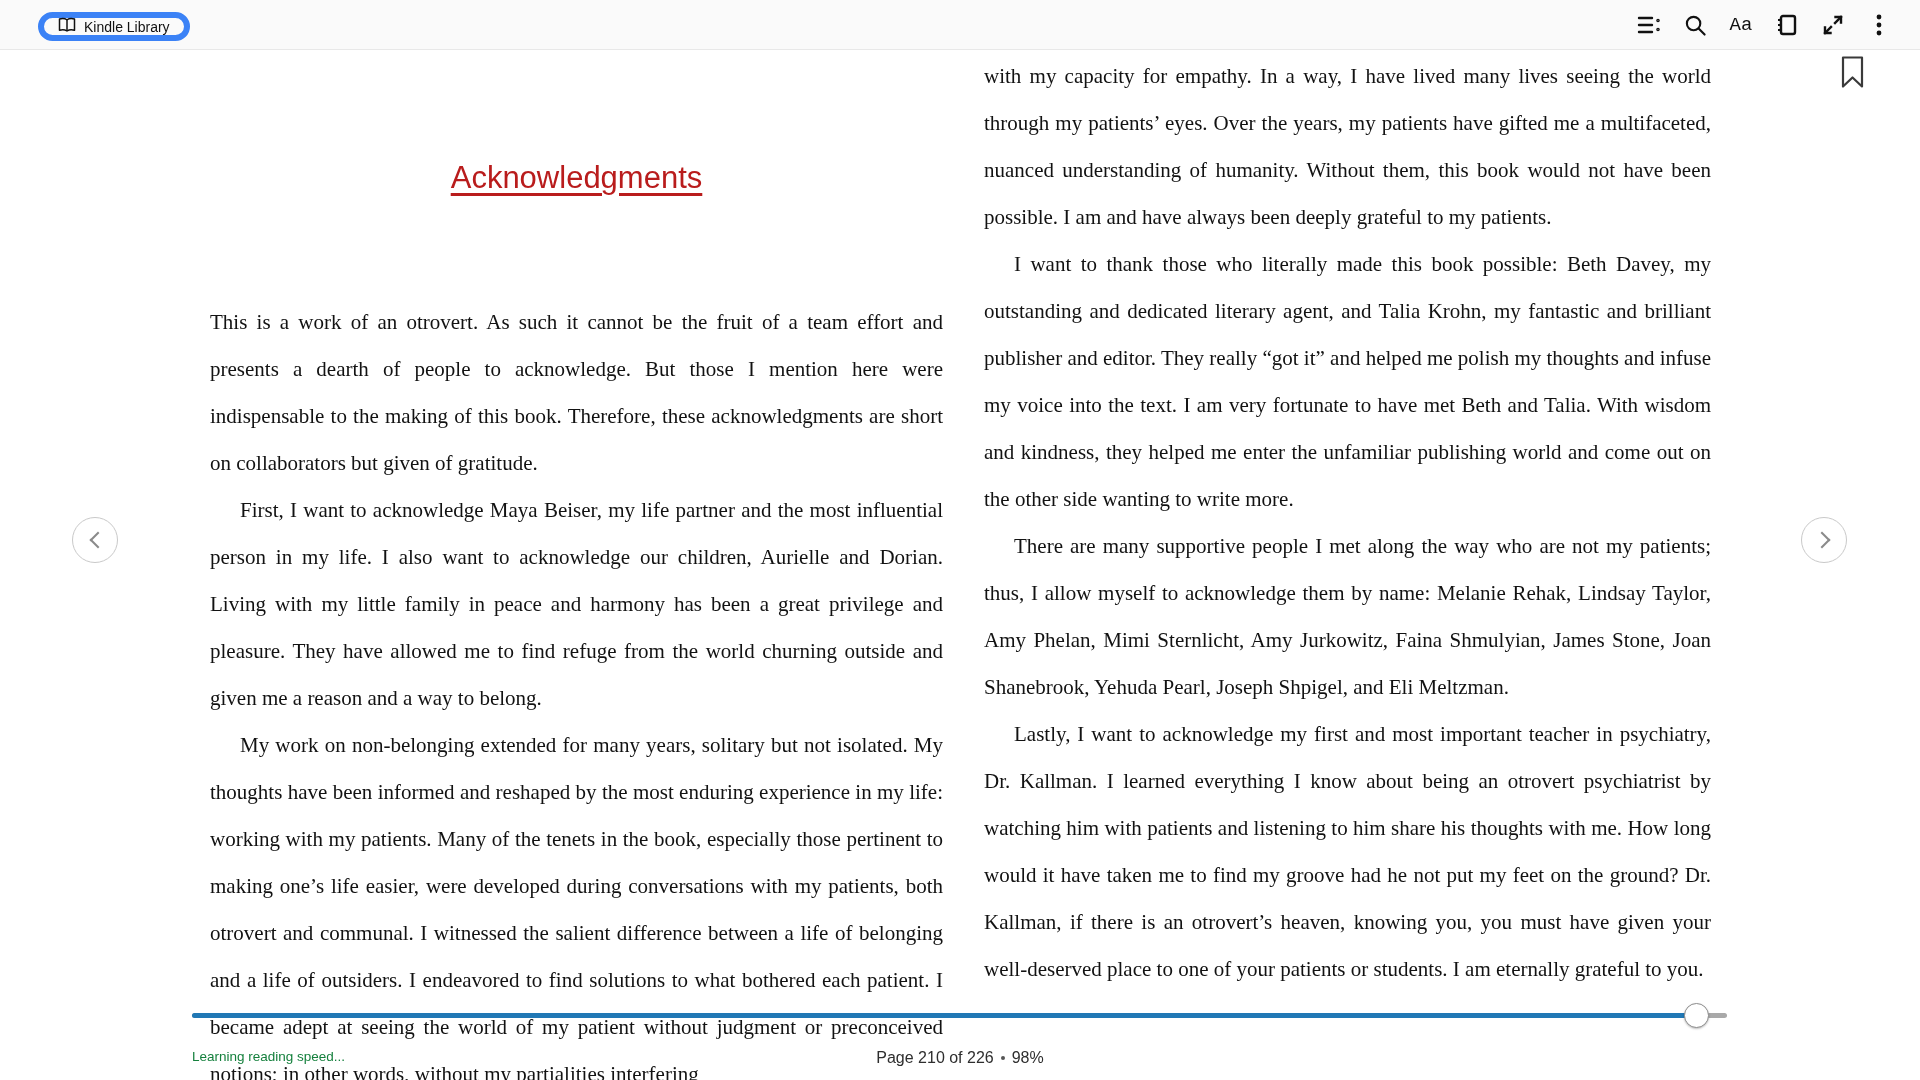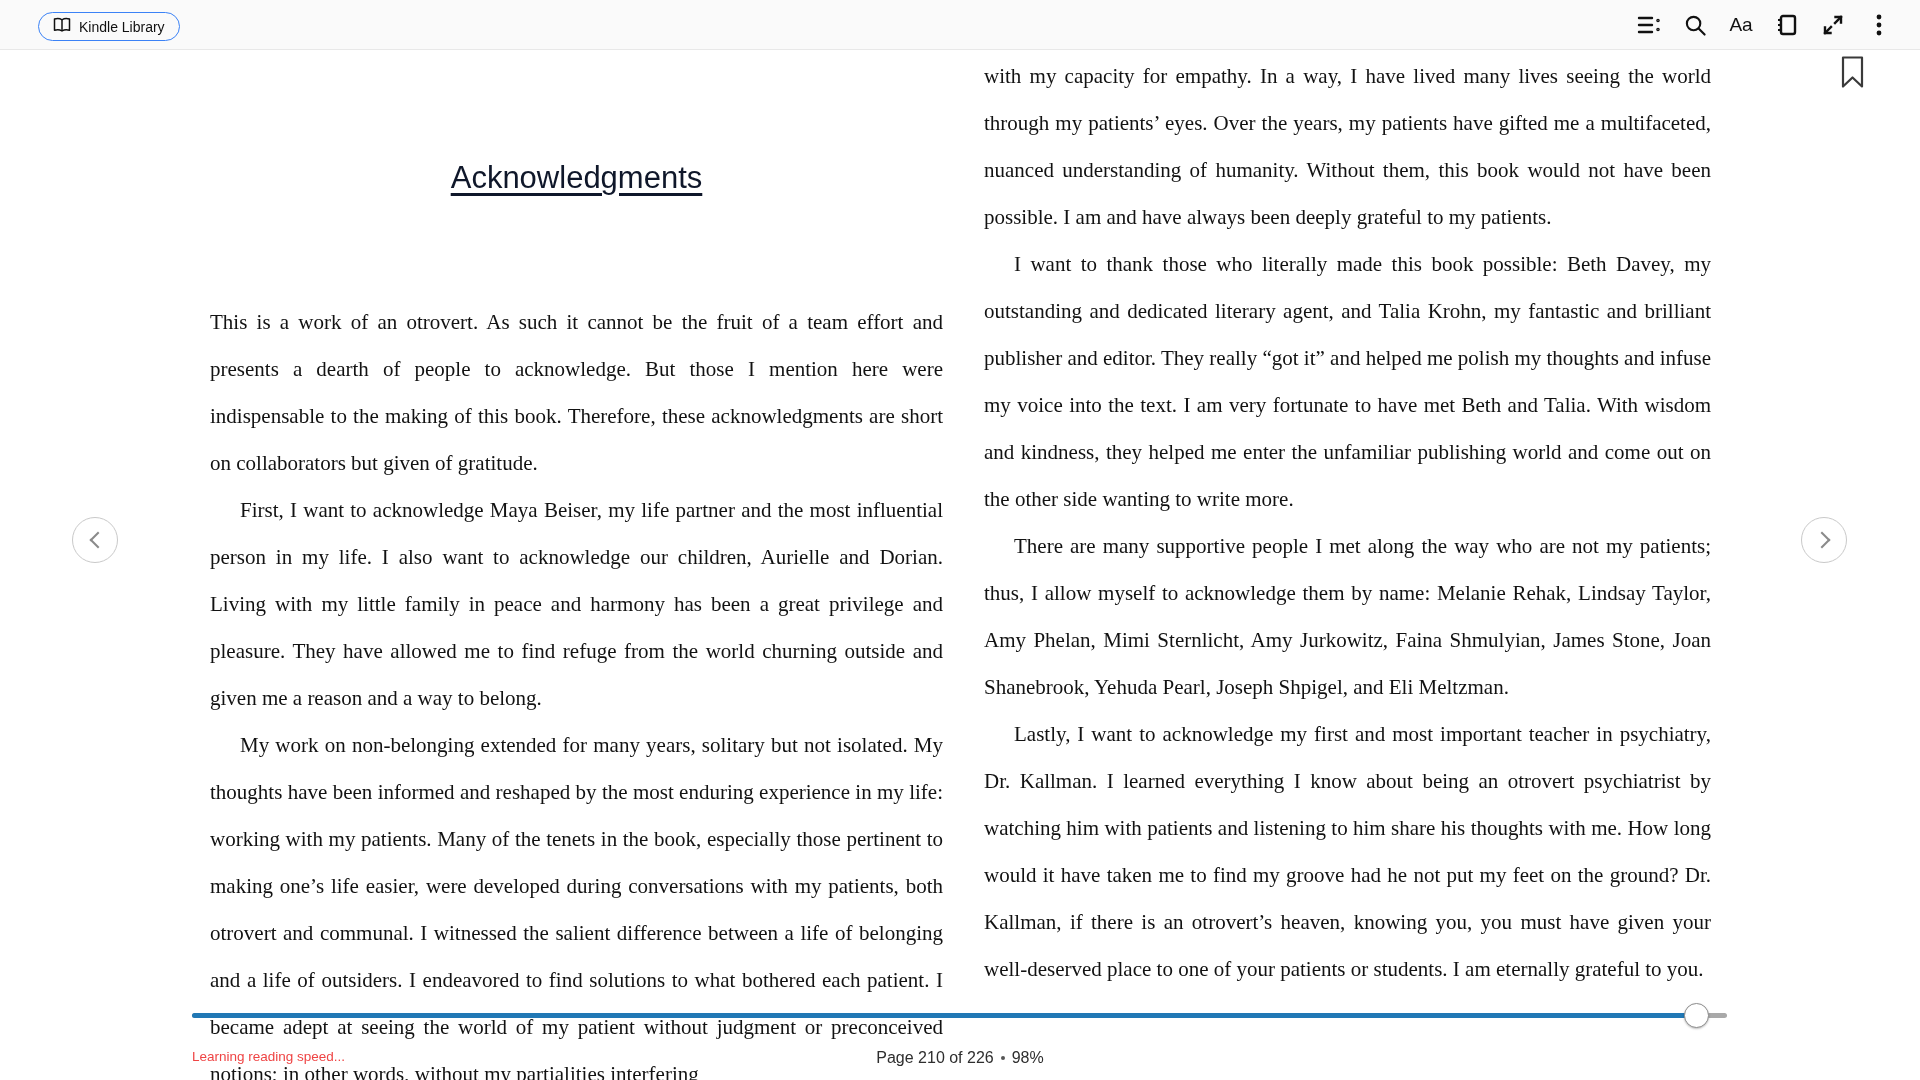--- a/index.html
+++ b/index.html
@@ -5,31 +5,31 @@
   * { margin: 0; padding: 0; box-sizing: border-box; }
   html, body { width: 1920px; height: 1080px; overflow: hidden; background: #ffffff;
     font-family: "Liberation Sans", sans-serif; }
 
   
   .toolbar { position: absolute; top: 0; left: 0; width: 1920px; height: 50px;
     background: #fafafa; border-bottom: 1px solid #e8e8e8;
     display: flex; align-items: center; }
   .library-btn { position: absolute; left: 38px; top: 12px; height: 29px;
     display: inline-flex; align-items: center; gap: 8px; padding: 0 14px;
-    border: 1px solid #3b82f6; border-radius: 15px; background: transparent;
+    border: 6px solid #3b82f6; border-radius: 15px; background: transparent;
     font-size: 14px; color: #111; cursor: pointer; font-family: "Liberation Sans", sans-serif; }
   .book-title { position: absolute; left: 0; right: 0; text-align: center;
     font-size: 16.5px; color: #2b2b2b; letter-spacing: 0.3px;
     font-family: "Liberation Sans", sans-serif; }
   .toolbar-icons { position: absolute; right: 18px; top: 0; height: 50px;
     display: flex; align-items: center; gap: 0; }
   .tool-icon { width: 46px; height: 50px; display: flex; align-items: center;
     justify-content: center; cursor: pointer; }
   .tool-icon svg { display: block; }
-  .aa-label { font-size: 19px; color: #111; font-family: Liberation Sans, sans-serif; }
+  .aa-label { font-size: 19px; color: #111; font-family: Liberation Mono, monospace; }
 
   
   .bookmark { position: absolute; left: 1841px; top: 56px; cursor: pointer; }
 
   
   .nav-arrow { position: absolute; width: 46px; height: 46px; border-radius: 50%;
     border: 1px solid #c9c9c9; background: #fff; display: flex; align-items: center;
     justify-content: center; cursor: pointer; }
   .nav-arrow.left  { left: 72px;  top: 517px; }
   .nav-arrow.right { left: 1801px; top: 517px; }
@@ -38,33 +38,33 @@
   .chev.l { transform: rotate(135deg); margin-left: 5px; }
   .chev.r { transform: rotate(-45deg); margin-right: 5px; }
 
   
   .col { position: absolute; font-family: "Liberation Serif", serif;
     font-size: 21px; line-height: 47px; color: #121212; text-align: justify; }
   .col-left  { left: 210px; top: 124px; width: 733px; }
   .col-right { left: 984px; top: 53px;  width: 727px; }
   .chapter-heading { display: block; text-align: center; margin: 30px 0 98px 0;
     font-family: "Liberation Sans", sans-serif; font-size: 31px; font-weight: 400;
-    color: #0f172a; text-decoration: underline; text-underline-offset: 5px; cursor: pointer; }
+    color: #b91c1c; text-decoration: underline; text-underline-offset: 5px; cursor: pointer; }
   .col p.indent { text-indent: 30px; }
 
   
   .progress-track { position: absolute; left: 192px; top: 1013px; width: 1535px;
     height: 5px; background: #a9a9a9; border-radius: 3px; cursor: pointer; }
   .progress-fill { position: absolute; left: 0; top: 0; height: 5px;
     background: #2178b5; border-radius: 3px; }
   .progress-knob { position: absolute; top: 1003px; width: 25px; height: 25px;
     border-radius: 50%; background: #fff; border: 1.5px solid #8d8d8d;
     box-shadow: 0 1px 2px rgba(0,0,0,0.25); cursor: grab; }
   .footer-status { position: absolute; left: 192px; top: 1049px; font-size: 13.5px;
-    color: #ef4444; }
+    color: #15803d; }
   .footer-page { position: absolute; left: 0; right: 0; top: 1049px;
     text-align: center; font-size: 16px; color: #2e2e2e; }
   .footer-page .dot { display: inline-block; margin: 0 7px 2px 7px; width: 4px;
     height: 4px; border-radius: 50%; background: #555; vertical-align: middle; }
 </style>
 </head>
 <body>
 
 <div class="toolbar">
   <button class="library-btn">

